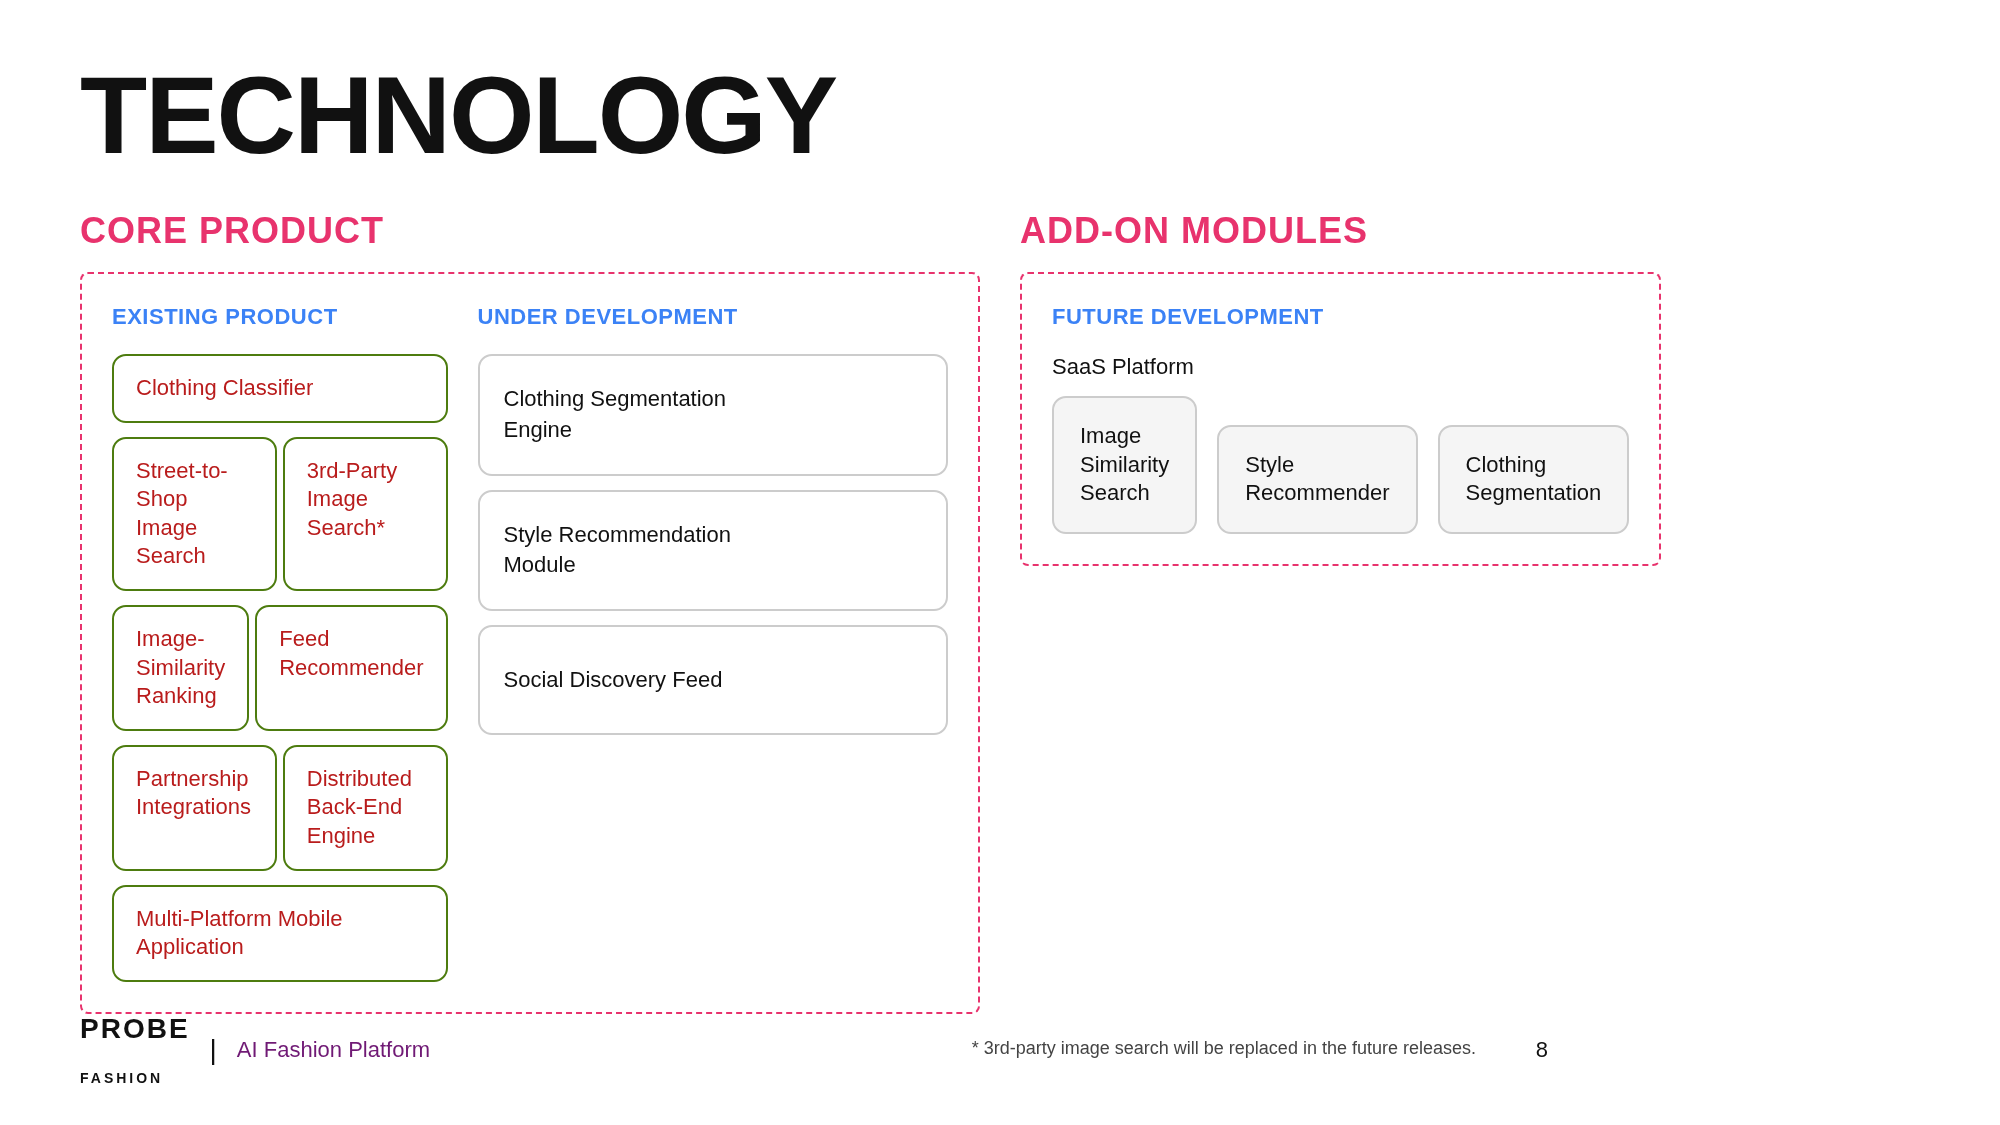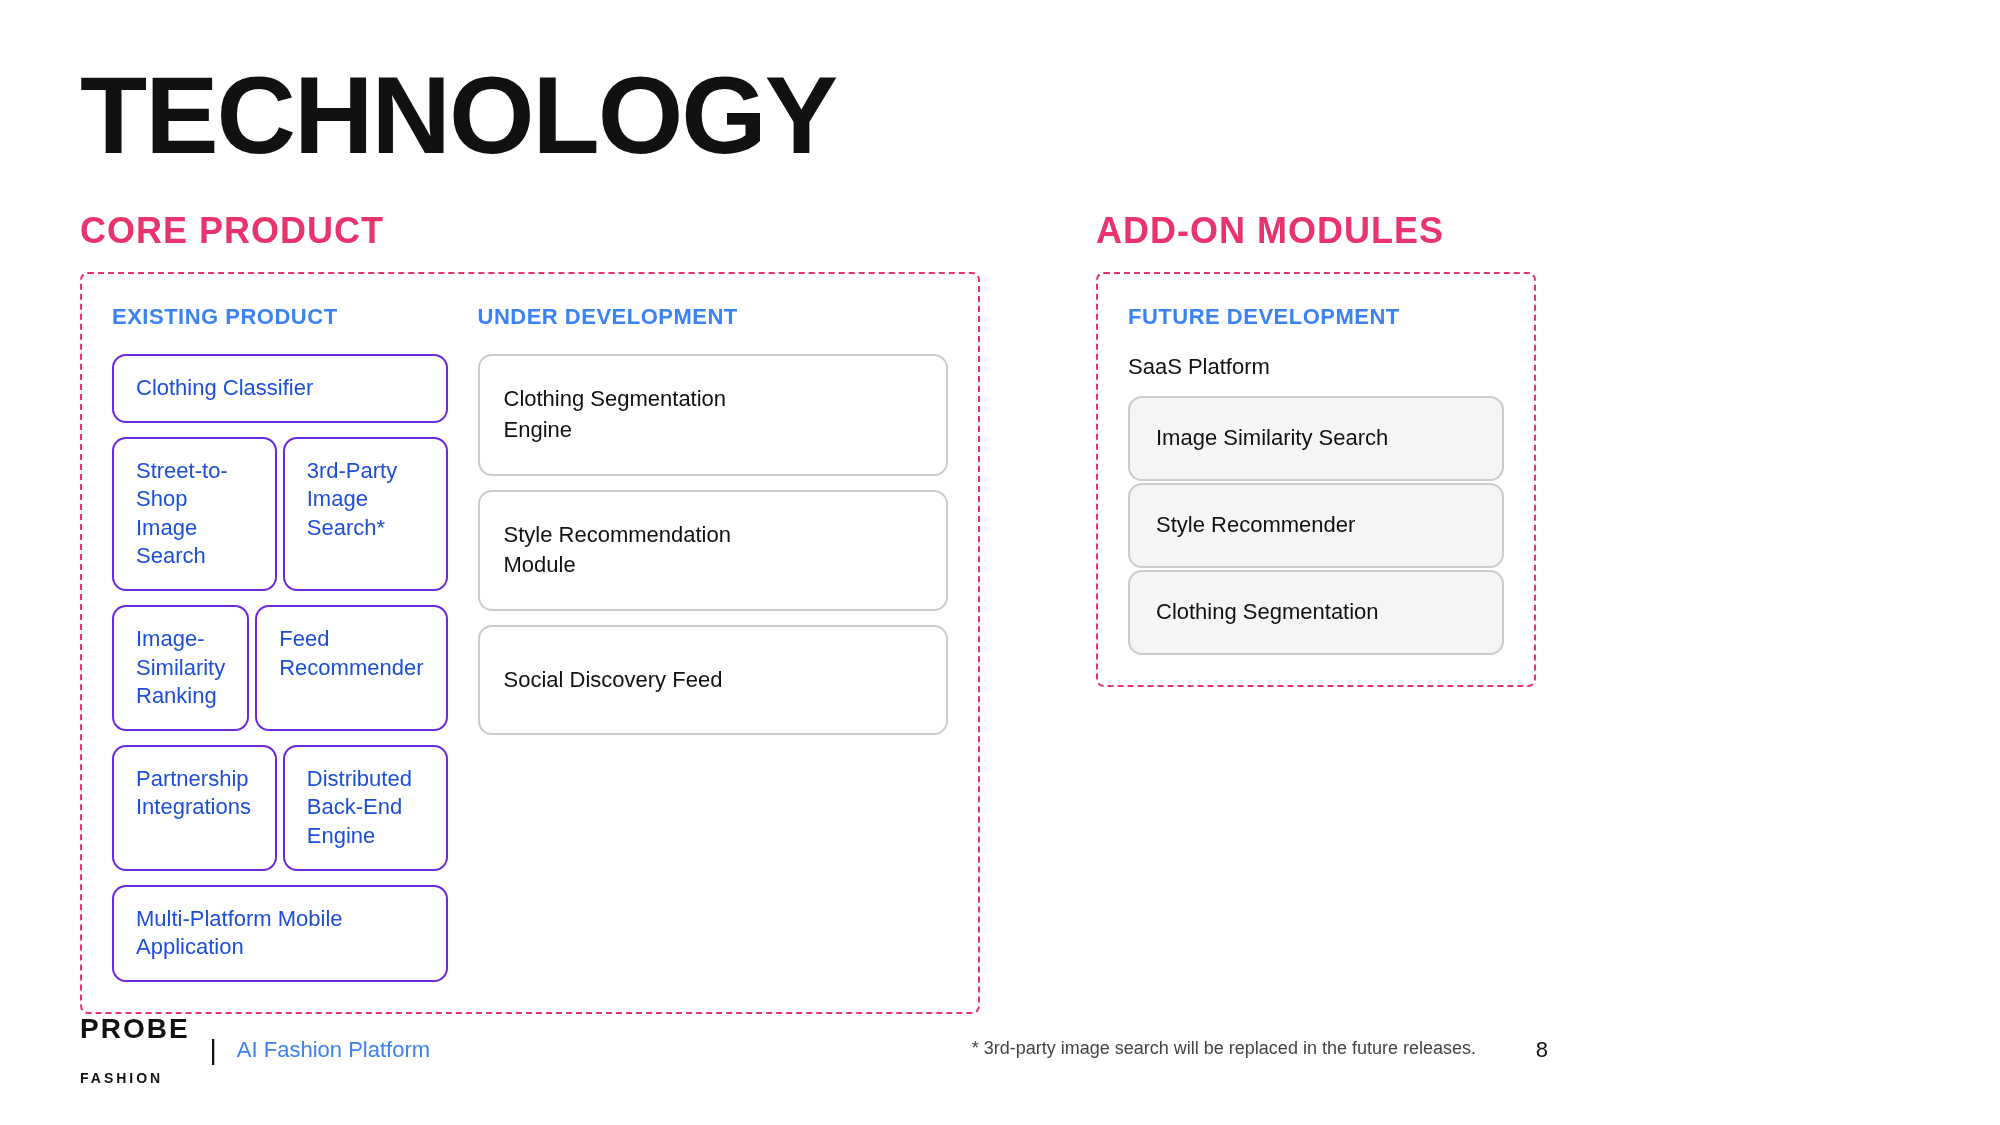--- a/index.html
+++ b/index.html
@@ -71,26 +71,26 @@
     }
 
     .existing-product-area {
       display: flex;
       flex-direction: column;
       gap: 14px;
       flex: 0 0 330px;
     }
 
     .product-item {
-      border: 2px solid #6d28d9;
+      border: 2px solid #4d7c0f;
       border-radius: 14px;
       padding: 18px 22px;
       font-size: 22px;
       font-weight: 500;
-      color: #1d4ed8;
+      color: #b91c1c;
       background: #fff;
       line-height: 1.3;
     }
 
     .product-item-gray-addon {
       border: 2px solid #cccccc;
       border-radius: 14px;
       padding: 24px 26px;
       font-size: 22px;
       font-weight: 400;
@@ -126,22 +126,23 @@
 
     .saas-label {
       font-size: 22px;
       font-weight: 400;
       color: #111;
       margin-bottom: 16px;
     }
 
     .addon-items {
       display: flex;
-      flex-direction: column;
-      gap: 2px;
+      flex-direction: row;
+      gap: 20px;
+      align-items: flex-end;
     }
 
     .footnote {
       font-size: 18px;
       color: #444;
       margin-top: 24px;
       text-align: right;
       padding-right: 60px;
     }
 
@@ -183,21 +184,21 @@
     }
 
     .footer-divider {
       font-size: 28px;
       color: #111;
       font-weight: 300;
     }
 
     .footer-tagline {
       font-size: 22px;
-      color: #3b82f6;
+      color: #701a75;
       font-weight: 400;
     }
 
     .page-number {
       font-size: 22px;
       color: #111;
       font-weight: 400;
     }
 
     .under-dev-items {

